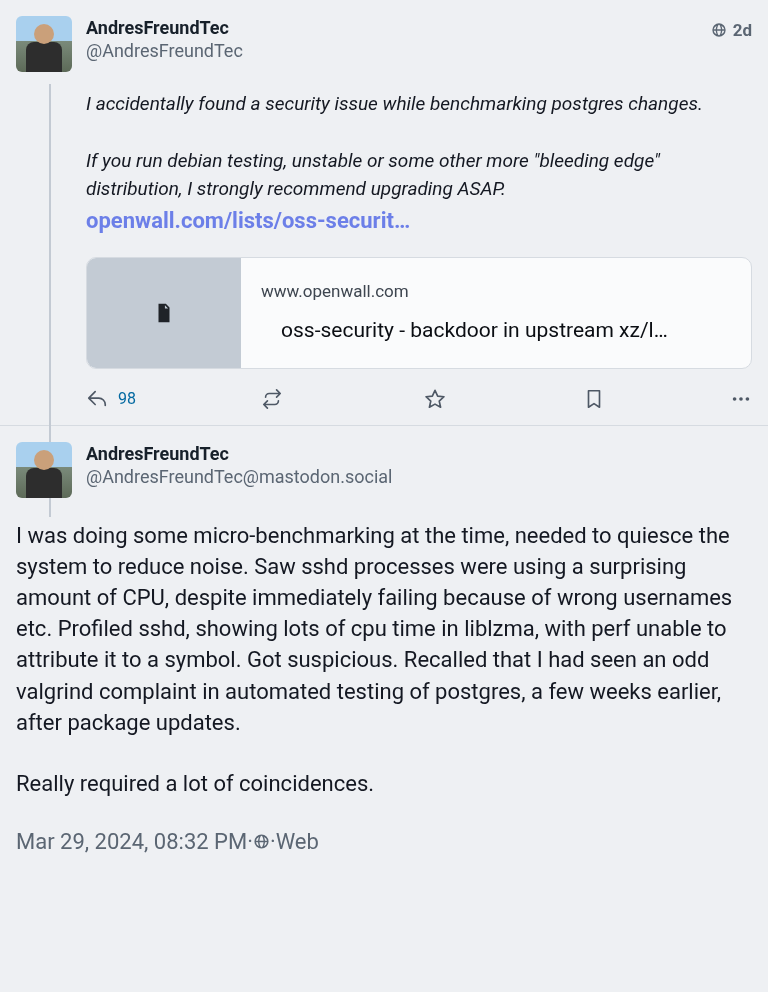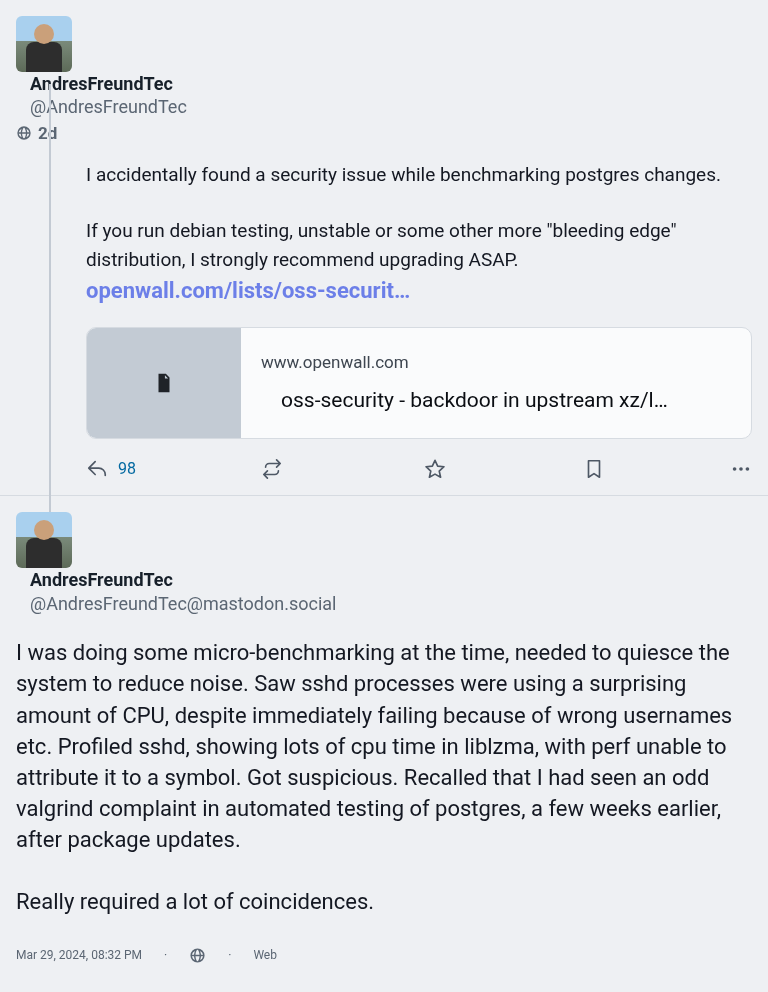--- a/index.html
+++ b/index.html
@@ -16,21 +16,20 @@
 .thread-line {
   position: absolute;
   left: 49px;
   top: 84px;
   width: 0;
   height: 433px;
   border-left: 2px solid #c3cad3;
 }
 .row {
   display: flex;
-  flex-direction: column;
 }
 .avatar {
   width: 56px;
   height: 56px;
   border-radius: 6px;
   flex-shrink: 0;
   background: linear-gradient(to bottom, #a9d0ee 0%, #a9d0ee 45%, #7a8a7a 45%, #5d6a58 100%);
   position: relative;
   overflow: hidden;
 }
@@ -63,21 +62,21 @@
   font-weight: bold;
 }
 .meta-right svg { width: 16px; height: 16px; fill: #5b6673; margin-top:2px;}
 .content1 {
   margin-left: 70px;
   margin-top: 18px;
   font-size: 19px;
   line-height: 1.5;
   color: #141822;
 }
-.content1 p { margin-bottom: 28px; }
+.content1 p { margin-bottom: 28px; font-style: italic; }
 .content1 p:last-of-type { margin-bottom: 0; }
 .link { color: #6c7fe8; text-decoration: none; font-size: 22px; font-weight: bold; }
 .card {
   margin-top: 20px;
   border: 1px solid #d6dbe1;
   border-radius: 10px;
   background: #fafbfc;
   display: flex;
   overflow: hidden;
   height: 112px;
@@ -129,23 +128,23 @@
   margin-top: 22px;
   font-size: 22px;
   line-height: 1.42;
   color: #141822;
 }
 .content2 p { margin-bottom: 30px; }
 .footer {
   margin-top: 24px;
   display: flex;
   align-items: center;
-  gap: 22px;
+  gap: 0;
   color: #5b6673;
-  font-size: 12px;
+  font-size: 22px;
 }
 .footer svg { width: 17px; height: 17px; fill: #5b6673; }
 .dot { color: #5b6673; }
 </style>
 </head>
 <body>
 
 <article class="post1">
   <div class="thread-line"></div>
   <div class="row">

